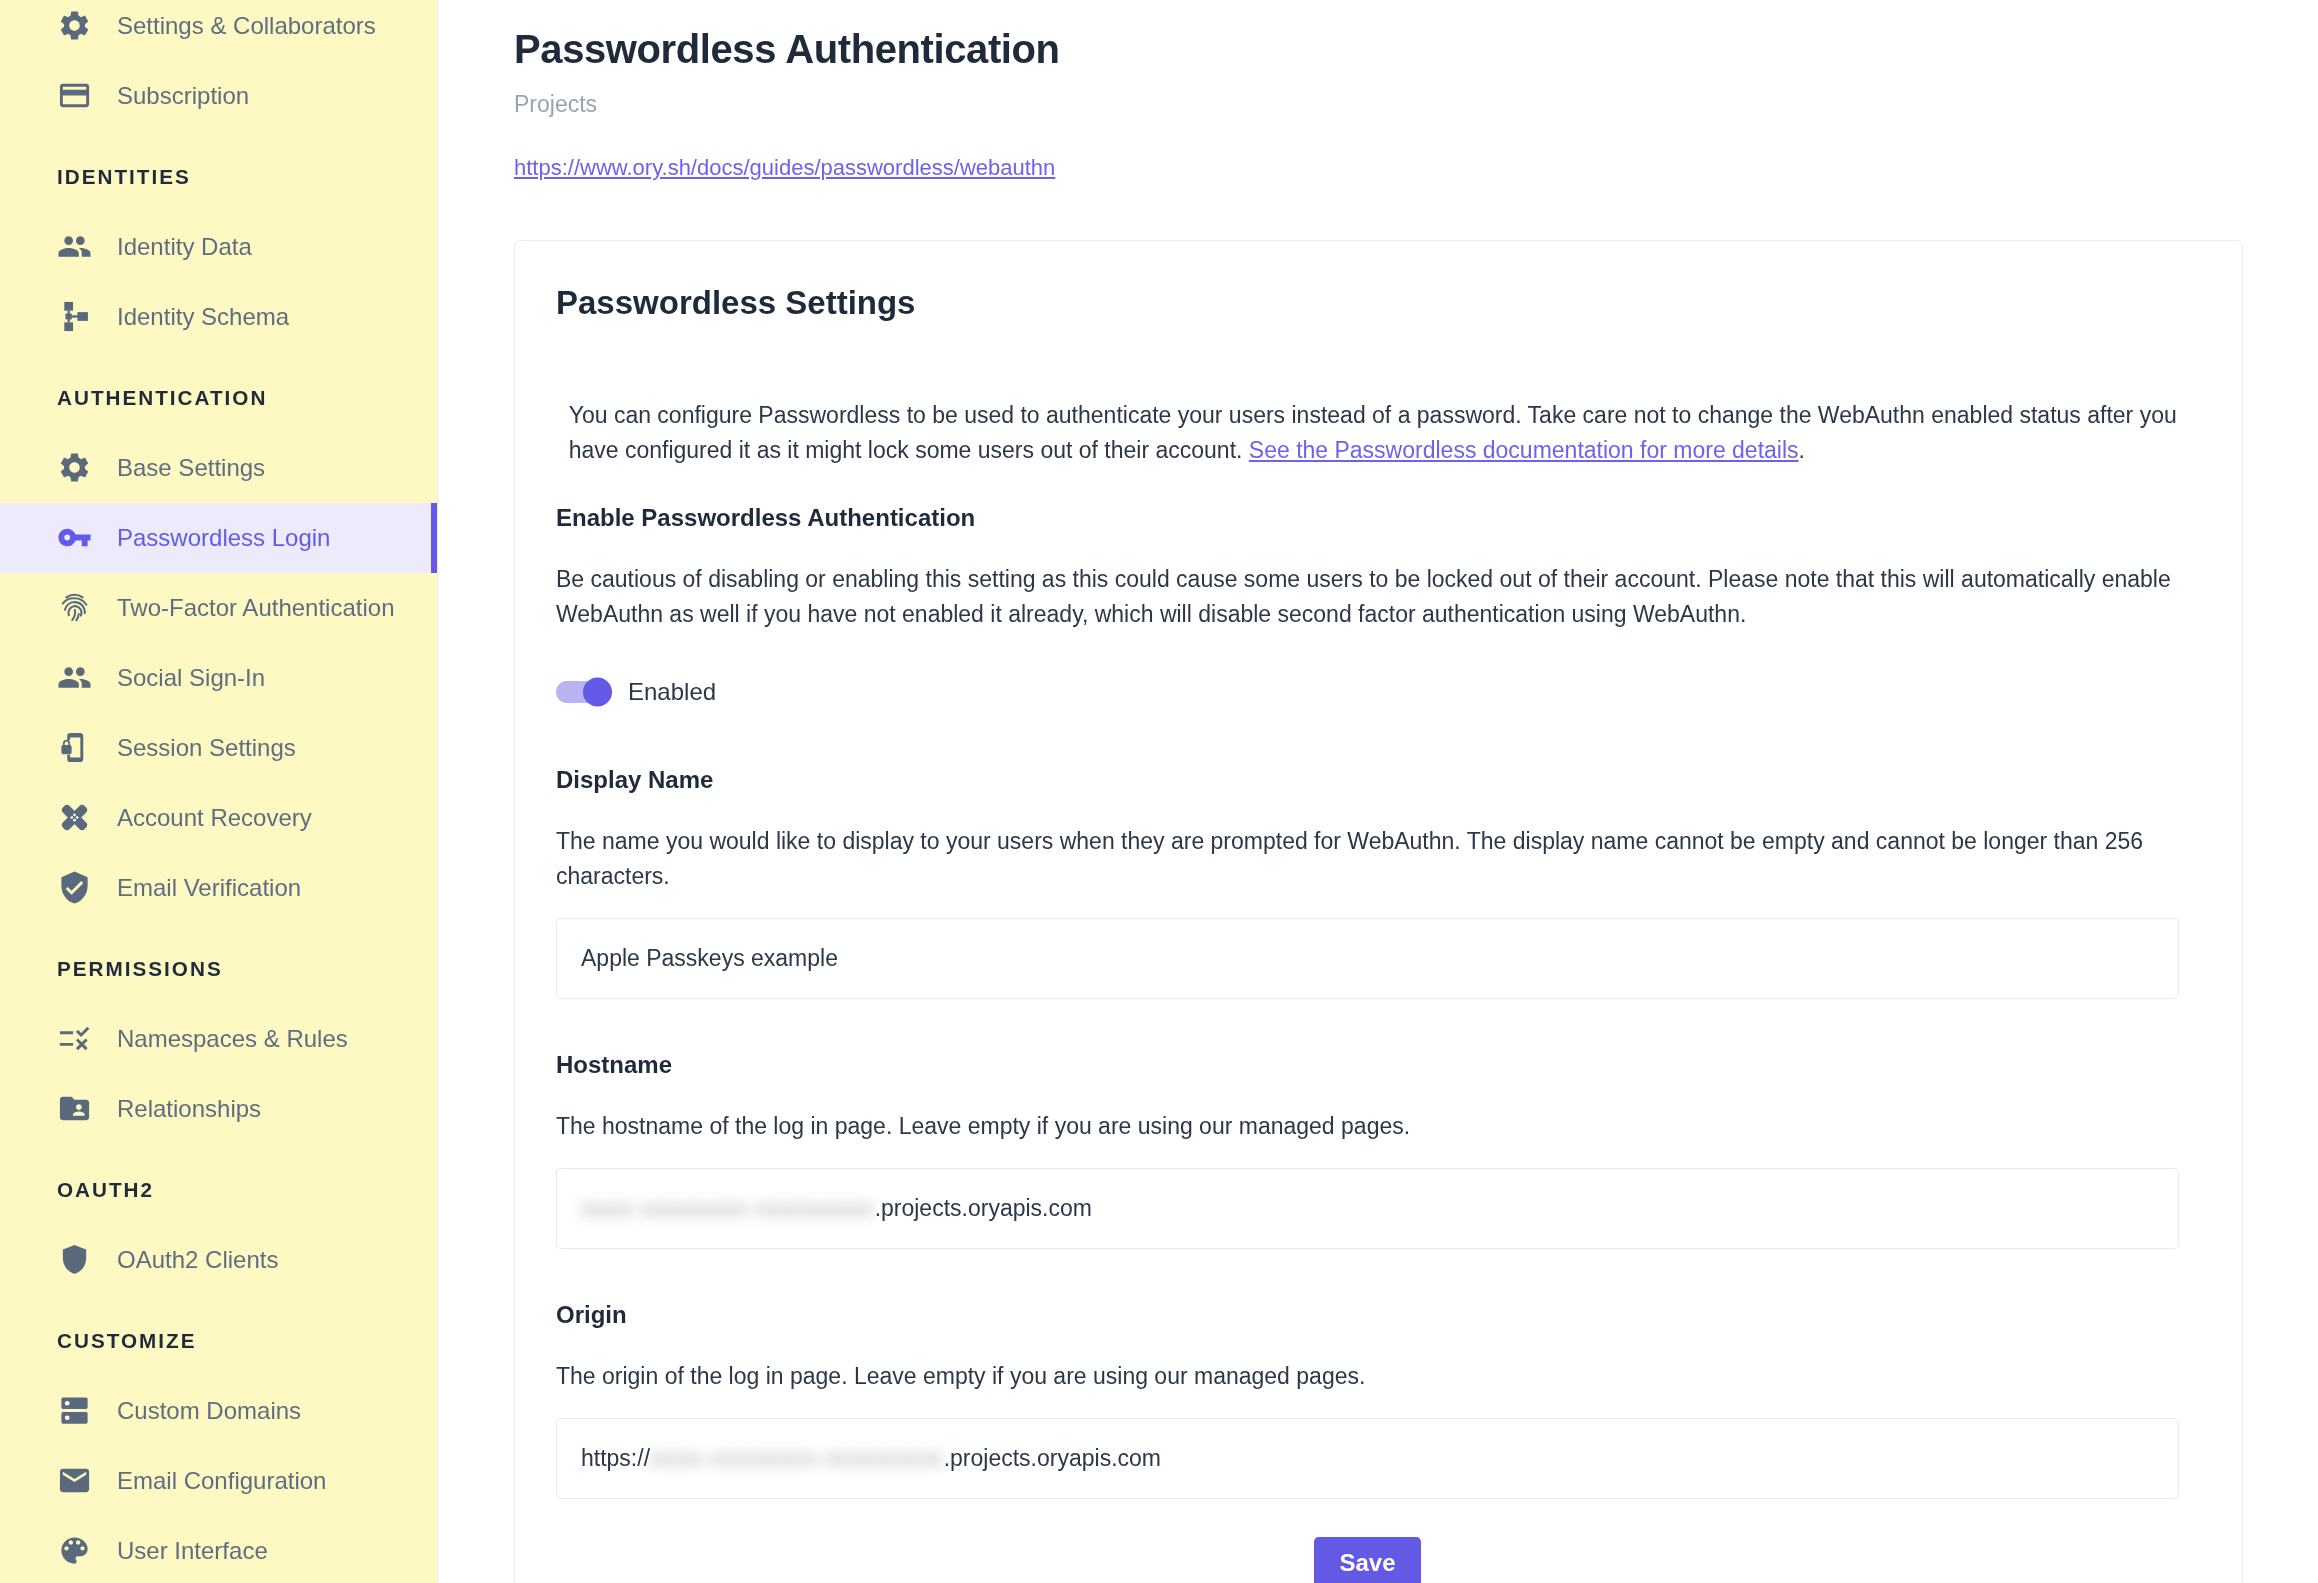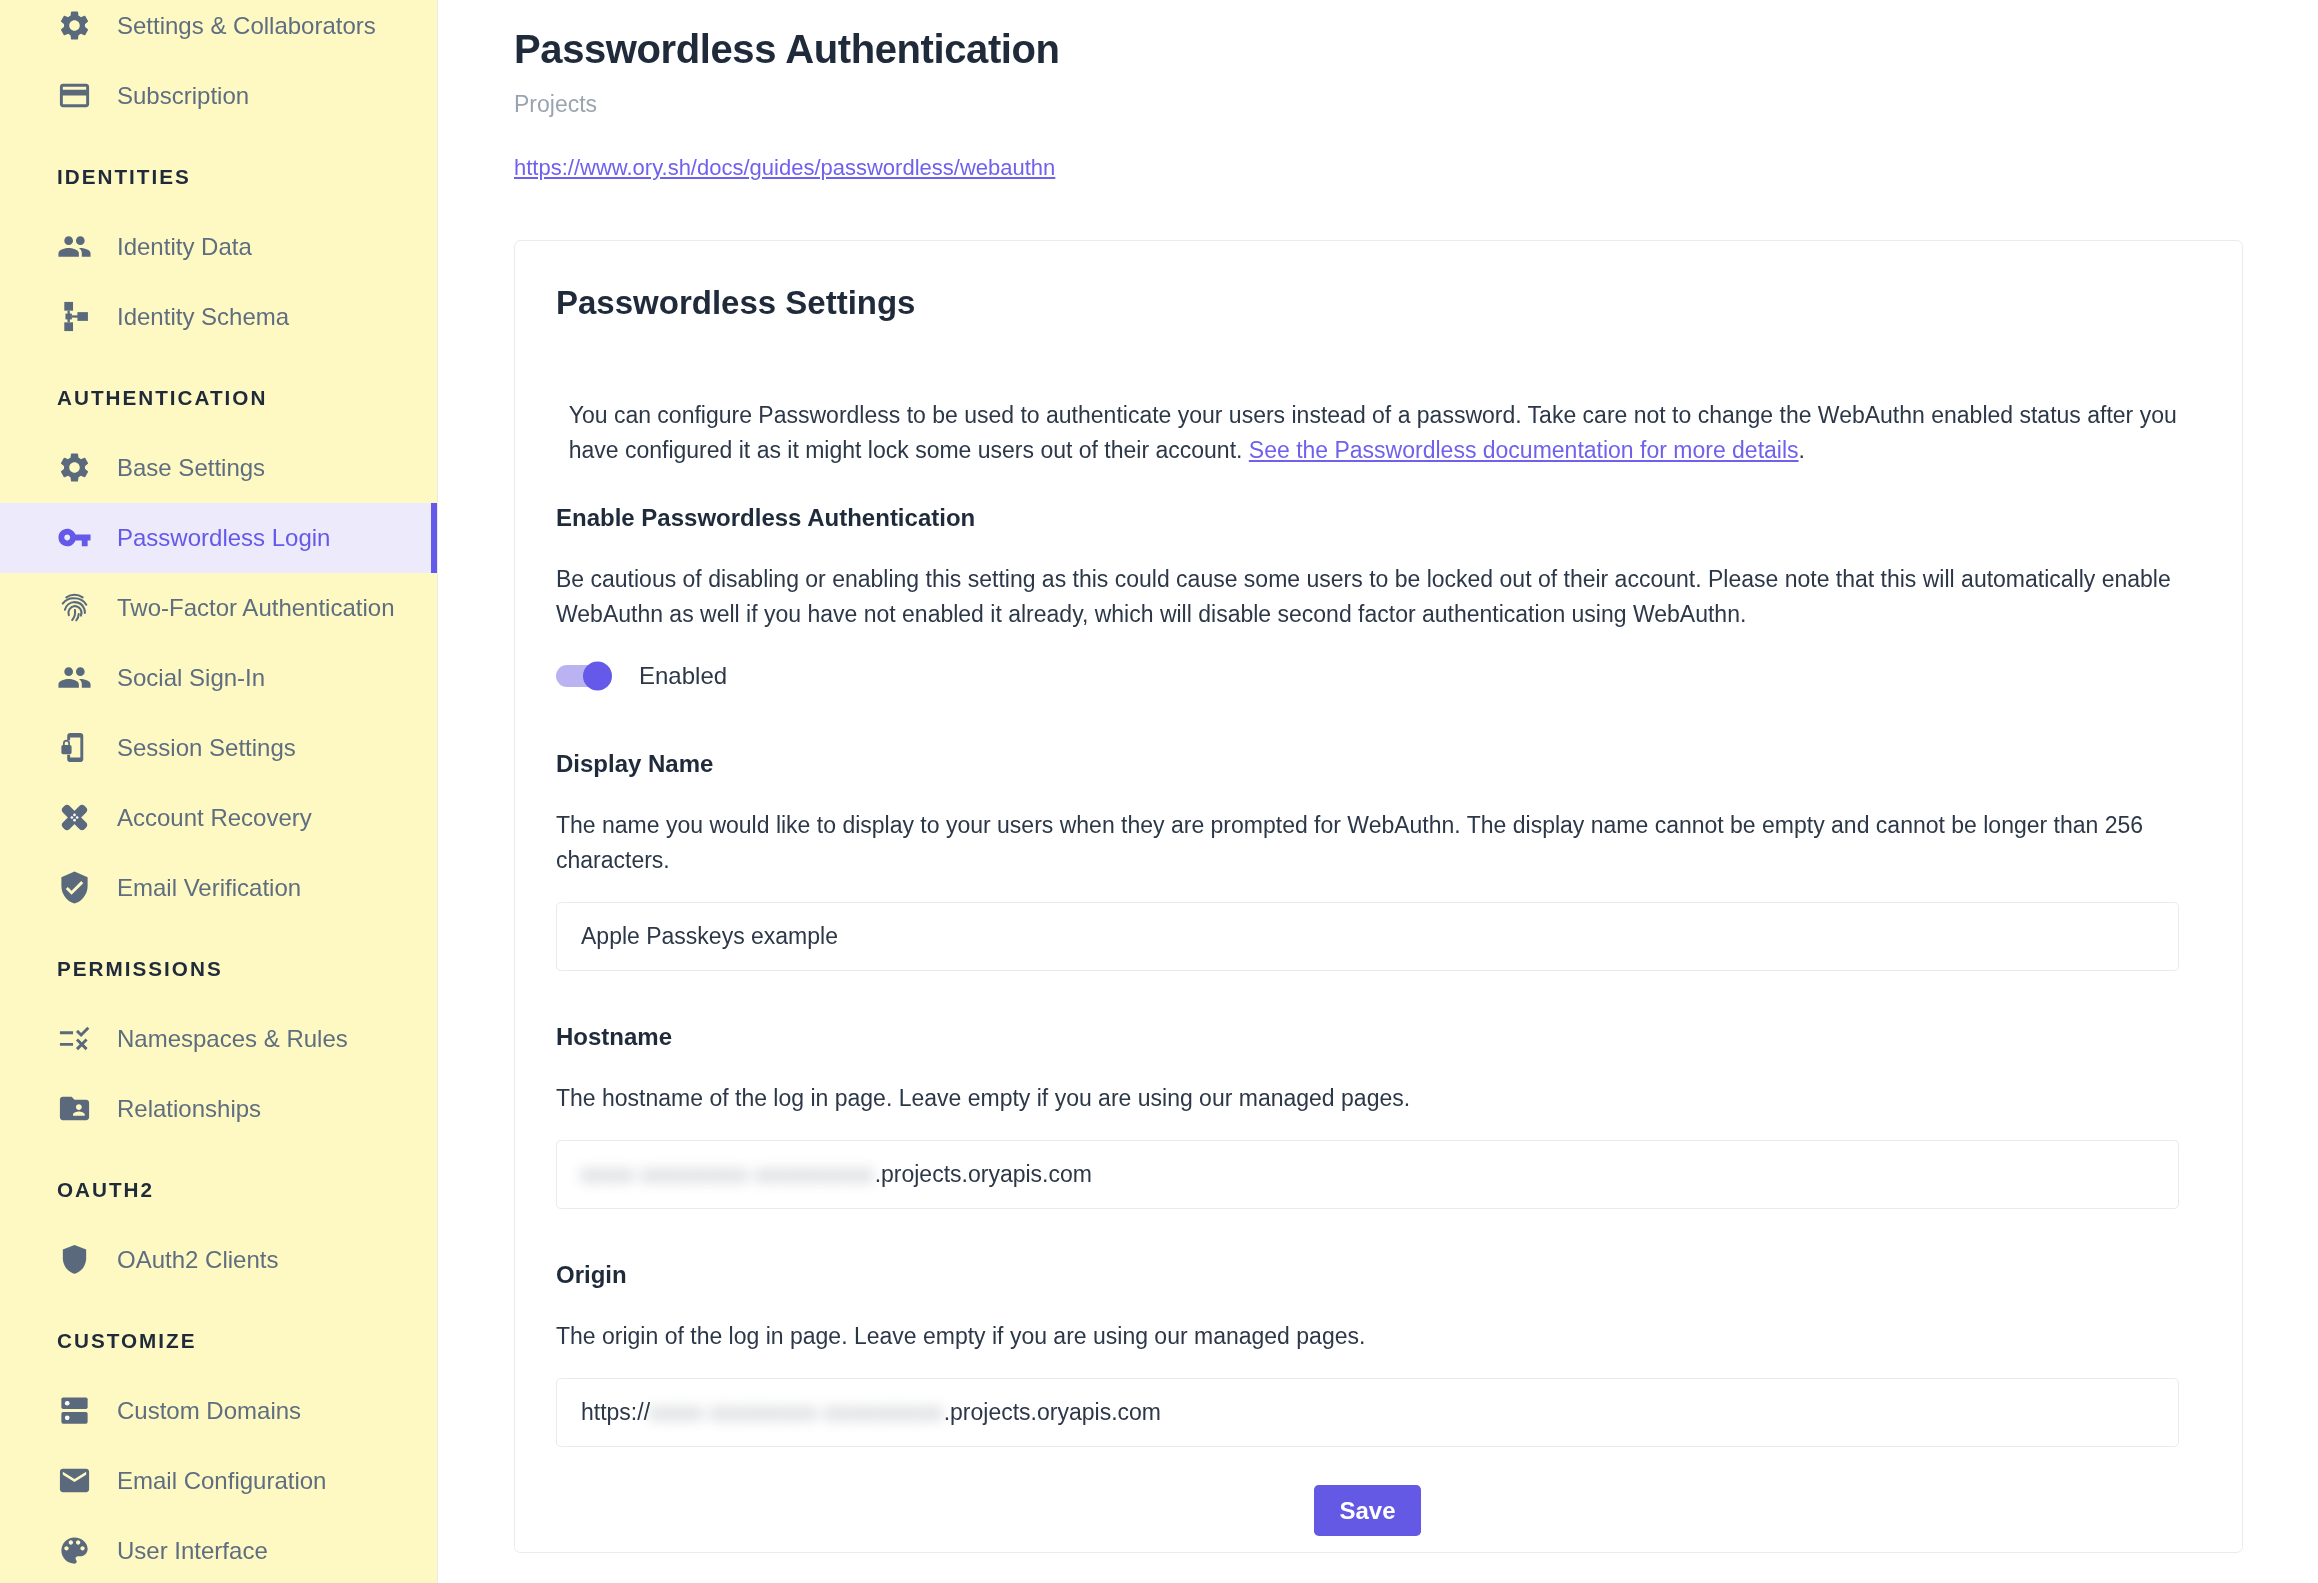--- a/index.html
+++ b/index.html
@@ -48,29 +48,29 @@
     padding:43px 63px 16px 41px;
   }
   .card-title{margin:0;font-size:33px;font-weight:700;color:var(--ink-dark)}
   .intro{margin-top:76px;padding-left:12.7px;max-width:1670px;font-size:23px;line-height:35px;color:var(--ink-body)}
   .intro a{color:var(--link);text-decoration:underline;cursor:pointer}
   .field-label{font-size:24px;font-weight:700;color:var(--ink-dark)}
   .mt-enable{margin-top:36px}
   .mt-display{margin-top:60px}
   .mt-host,.mt-origin{margin-top:52px}
   .field-desc{margin-top:30px;max-width:1678px;font-size:23px;line-height:35px;color:var(--ink-body)}
-  .toggle-row{margin-top:30px;display:flex;align-items:center;gap:29px}
+  .toggle-row{margin-top:46px;display:flex;align-items:center;gap:18px}
   .toggle{width:54px;height:22px;border-radius:11px;background:#b9b3f2;position:relative;cursor:pointer;flex-shrink:0}
   .toggle .thumb{
     position:absolute;right:-2.4px;top:50%;transform:translateY(-50%);
     width:29px;height:29px;border-radius:50%;background:var(--accent);
   }
   .toggle-label{font-size:24px;color:var(--ink-body)}
   .textbox{
-    margin-top:24px;height:69px;border:1.6px solid var(--border);border-radius:4.8px;
+    margin-top:24px;height:81px;border:1.6px solid var(--border);border-radius:4.8px;
     display:flex;align-items:center;padding:0 24px;font-size:23px;color:var(--ink-body);
     background:#fff;cursor:text;white-space:nowrap;overflow:hidden;
   }
   .redacted{filter:blur(6.4px);opacity:.5;letter-spacing:1.6px;user-select:none}
   .save-row{margin-top:38px;display:flex;justify-content:center}
   .save-btn{
     min-width:93px;height:51px;padding:0 25.4px;background:var(--save-bg);color:#fff;
     font-family:"Liberation Sans", sans-serif;font-size:24px;font-weight:700;
     border:none;border-radius:4.8px;cursor:pointer;
   }

